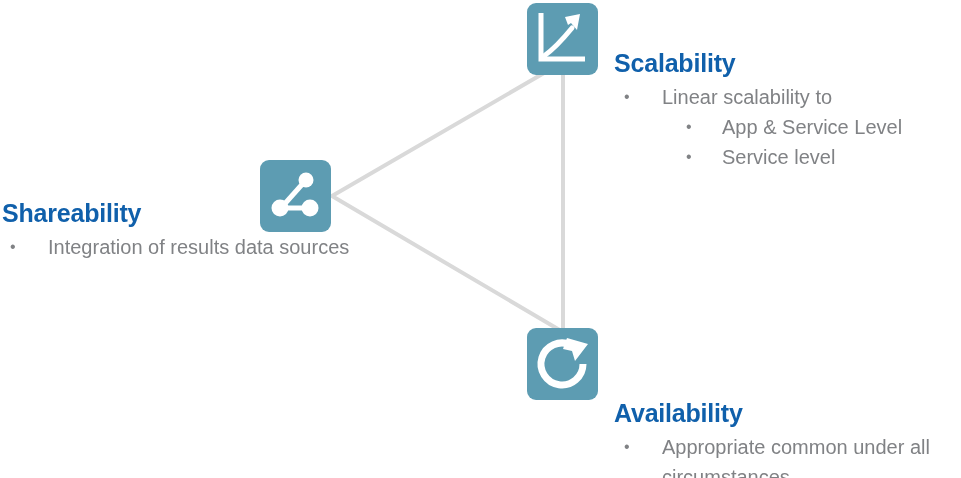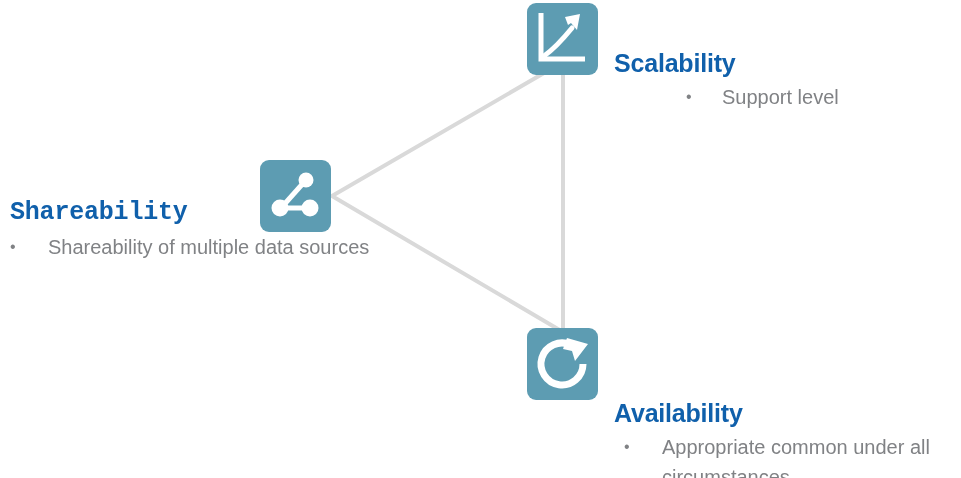--- a/index.html
+++ b/index.html
@@ -73,21 +73,21 @@
   .bullet.sub {
     padding-left: 108px;
   }
   .bullet.sub::before {
     left: 72px;
   }
 
   .block-scalability { left: 614px; top: 48px; width: 347px; }
   .block-scalability .block-title { margin-bottom: 4px; }
   .block-shareability { left: 0px; top: 198px; width: 400px; }
-  .block-shareability .block-title { margin-left: 10px; margin-bottom: 4px; font-family: Liberation Mono, monospace; }
+  .block-shareability .block-title { margin-left: 2px; margin-bottom: 4px; }
   .block-availability { left: 614px; top: 362px; width: 347px; }
   .block-availability .block-title { margin-bottom: 4px; margin-top: 36px; }
 </style>
 </head>
 <body>
 
 <div id="stage">
 
   <svg class="connector-layer" viewBox="0 0 961 478" width="961" height="478">
     <polygon points="332,196 563,62 563,332" fill="none" stroke="#d9d9d9" stroke-width="4" stroke-linejoin="miter"></polygon>
@@ -114,28 +114,30 @@
   <div class="tile tile-availability">
     <svg width="71" height="72" viewBox="0 0 71 72">
       <path d="M44 17 A21 21 0 1 0 56 36" fill="none" stroke="#ffffff" stroke-width="7" stroke-linecap="butt"></path>
       <path d="M40 10 L61 16 L48 33 L45 23 L36 21 Z" fill="#ffffff"></path>
     </svg>
   </div>
 
   <div class="block block-scalability">
     <div class="block-title">Scalability</div>
     <ul class="bullets">
-      <li class="bullet sub">Support level</li>
+      <li class="bullet">Linear scalability to</li>
+      <li class="bullet sub">App &amp; Service Level</li>
+      <li class="bullet sub">Service level</li>
     </ul>
   </div>
 
   <div class="block block-shareability">
     <div class="block-title">Shareability</div>
     <ul class="bullets">
-      <li class="bullet">Shareability of multiple data sources</li>
+      <li class="bullet">Integration of results data sources</li>
     </ul>
   </div>
 
   <div class="block block-availability">
     <div class="block-title">Availability</div>
     <ul class="bullets">
       <li class="bullet">Appropriate common under all circumstances</li>
     </ul>
   </div>
 

